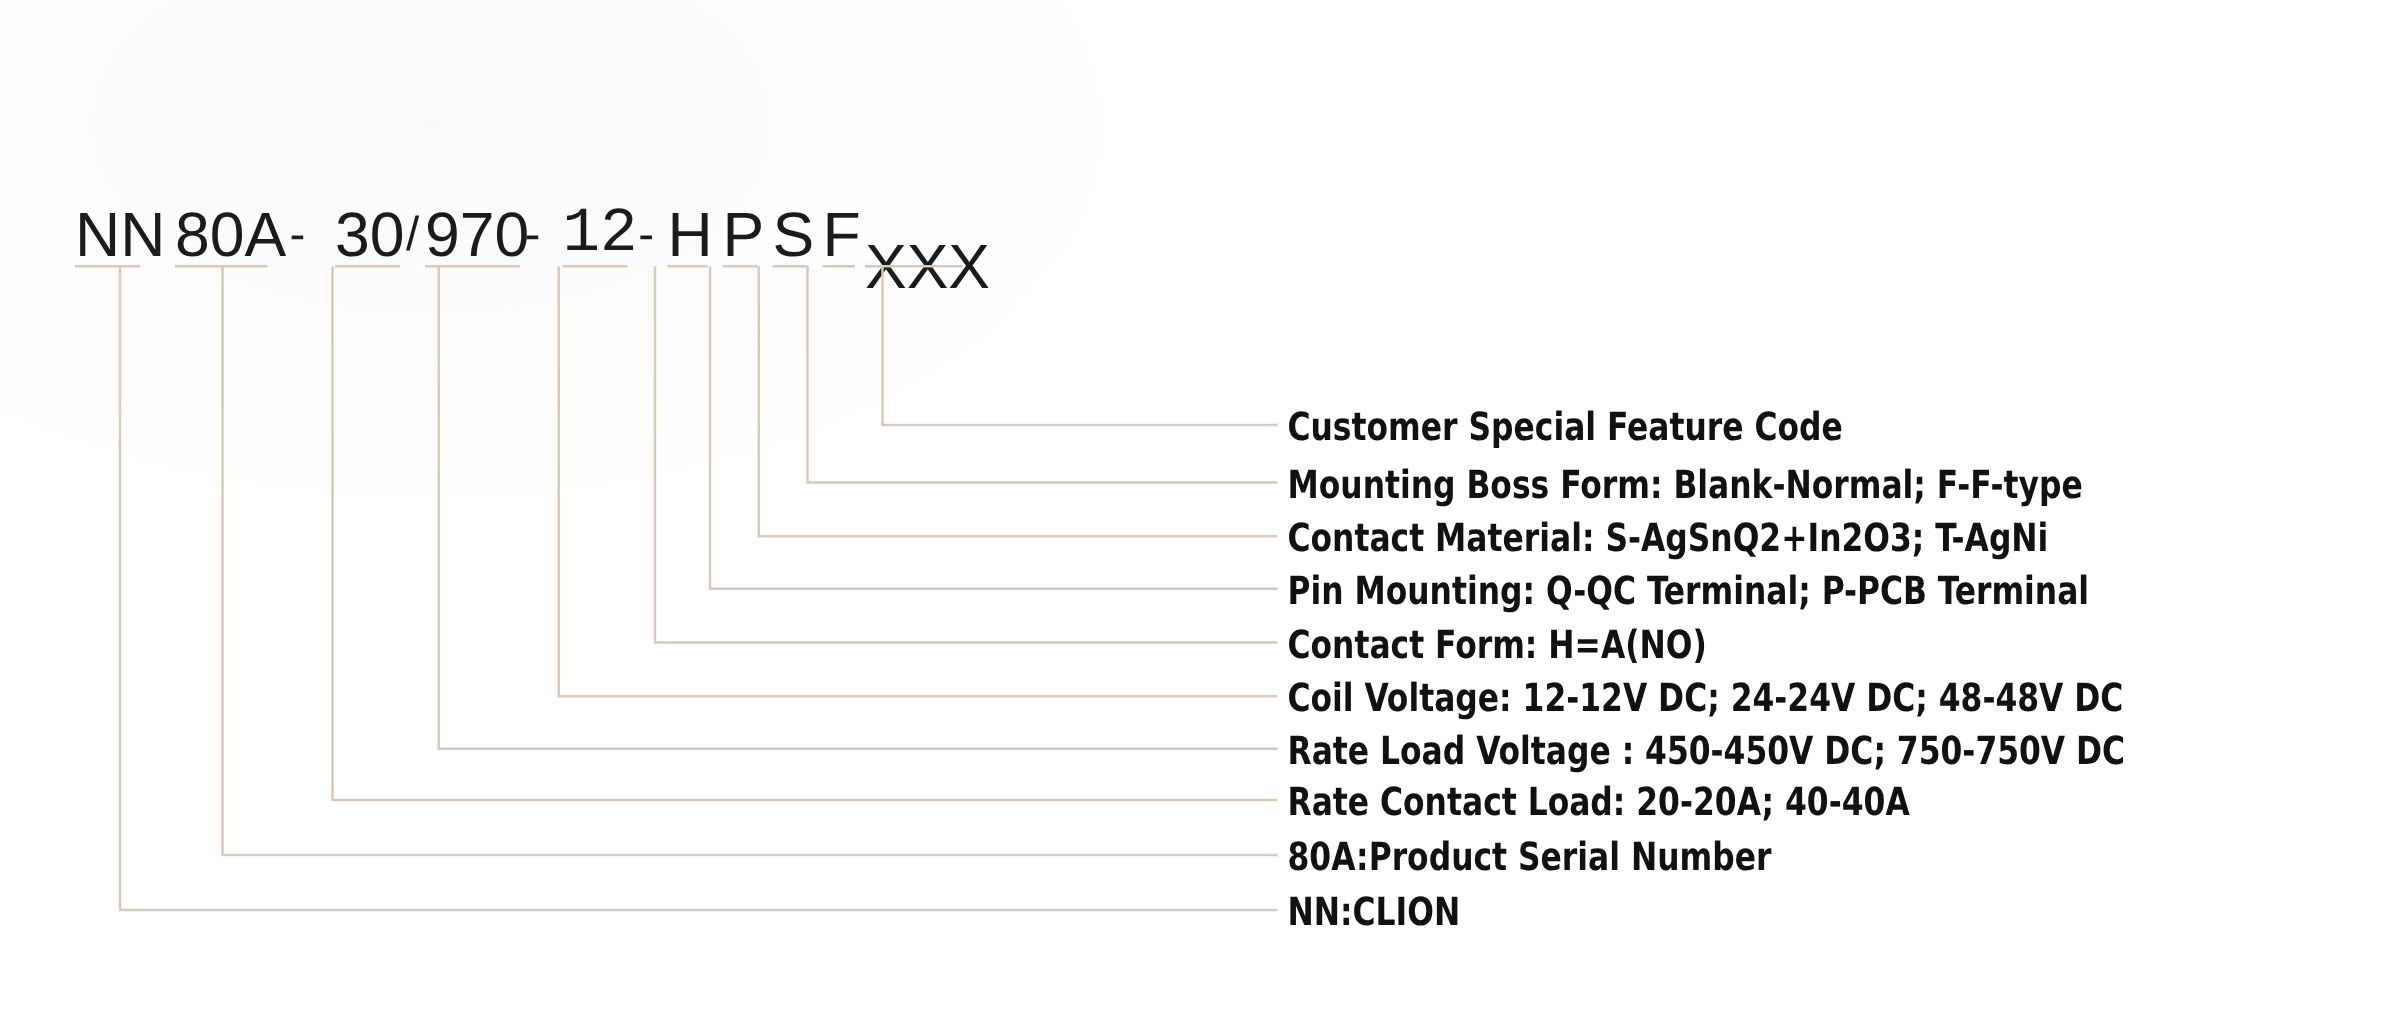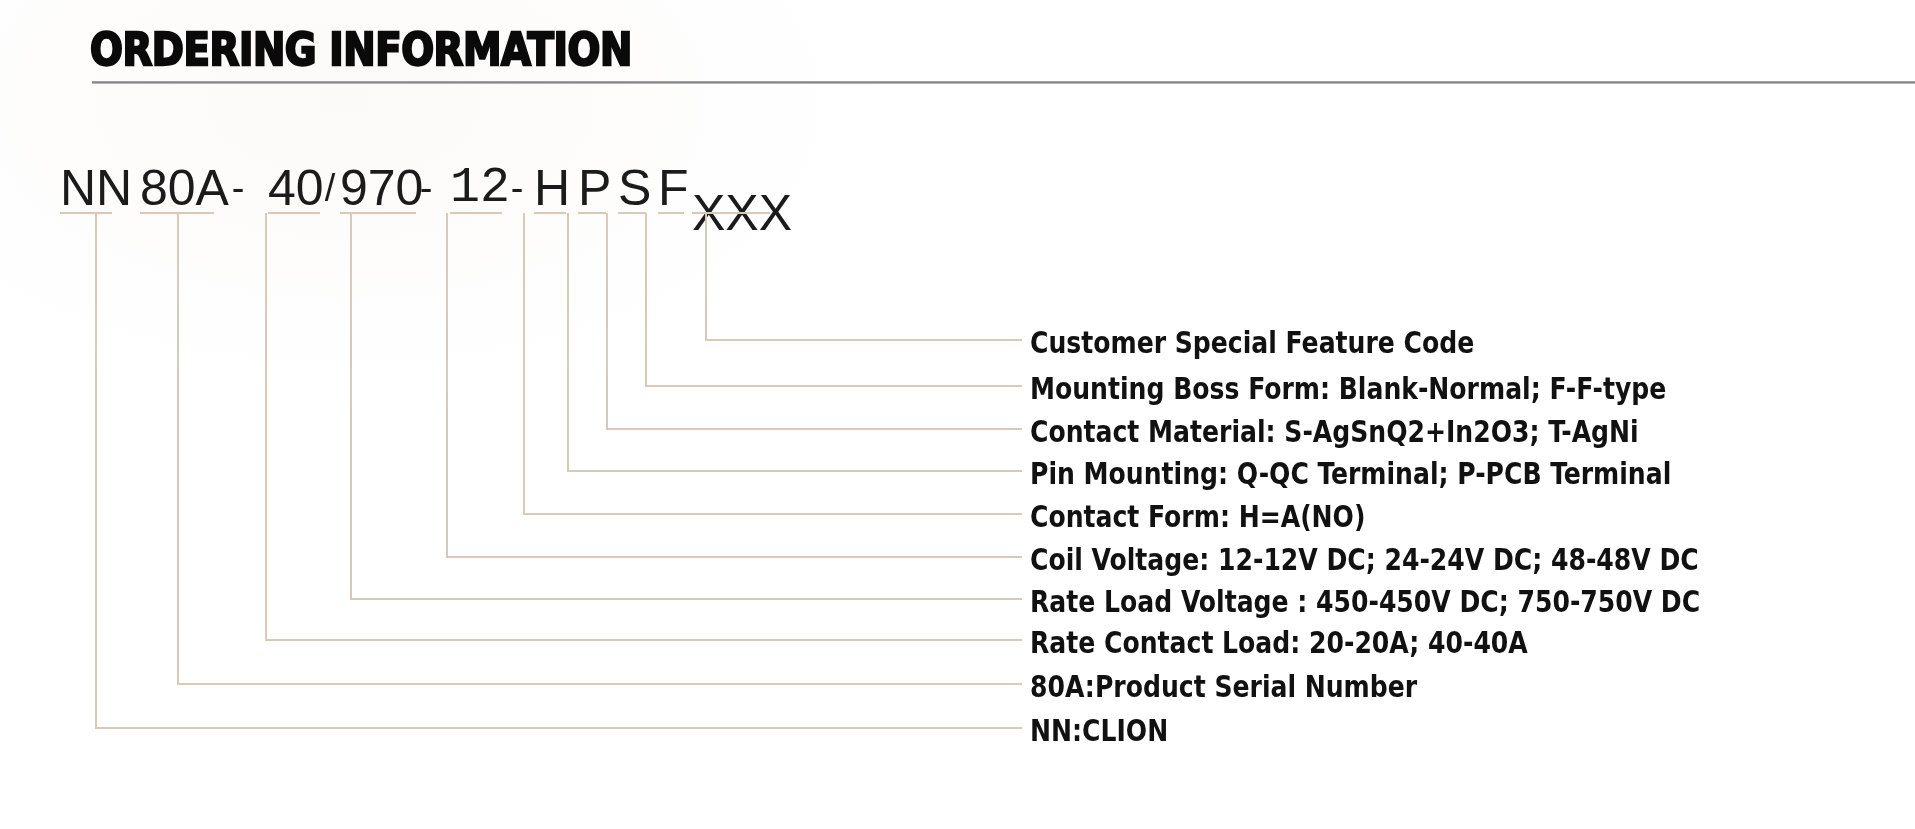--- a/index.html
+++ b/index.html
@@ -108,31 +108,27 @@
     white-space: nowrap;
     transform: scaleX(0.9);
     transform-origin: left center;
   }
 </style>
 </head>
 <body>
 
 <div id="page">
 
-  <div id="title-block">
-    <div id="page-title">ORDERING INFORMATION</div>
-    <div id="title-rule"></div>
-  </div>
 
   <div id="code-row">
       <div class="code-seg" style="left: 60px; width: 52px;">NN</div>
       <div class="seg-underline" style="left: 60px; width: 52px; top: 47px;"></div>
       <div class="code-seg" style="left: 140px; width: 74px;">80A</div>
       <div class="seg-underline" style="left: 140px; width: 74px; top: 47px;"></div>
-      <div class="code-seg" style="left: 268px; width: 52px;">40</div>
+      <div class="code-seg" style="left: 268px; width: 52px;">30</div>
       <div class="seg-underline" style="left: 268px; width: 52px; top: 47px;"></div>
       <div class="code-seg" style="left: 340px; width: 76px;">970</div>
       <div class="seg-underline" style="left: 340px; width: 76px; top: 47px;"></div>
       <div class="code-seg" style="left: 450px; width: 52px; font-family: Liberation Mono, monospace;">12</div>
       <div class="seg-underline" style="left: 450px; width: 52px; top: 47px;"></div>
       <div class="code-seg" style="left: 534px; width: 32px;">H</div>
       <div class="seg-underline" style="left: 534px; width: 32px; top: 47px;"></div>
       <div class="code-seg" style="left: 578px; width: 28px;">P</div>
       <div class="seg-underline" style="left: 578px; width: 28px; top: 47px;"></div>
       <div class="code-seg" style="left: 618px; width: 28px;">S</div>

